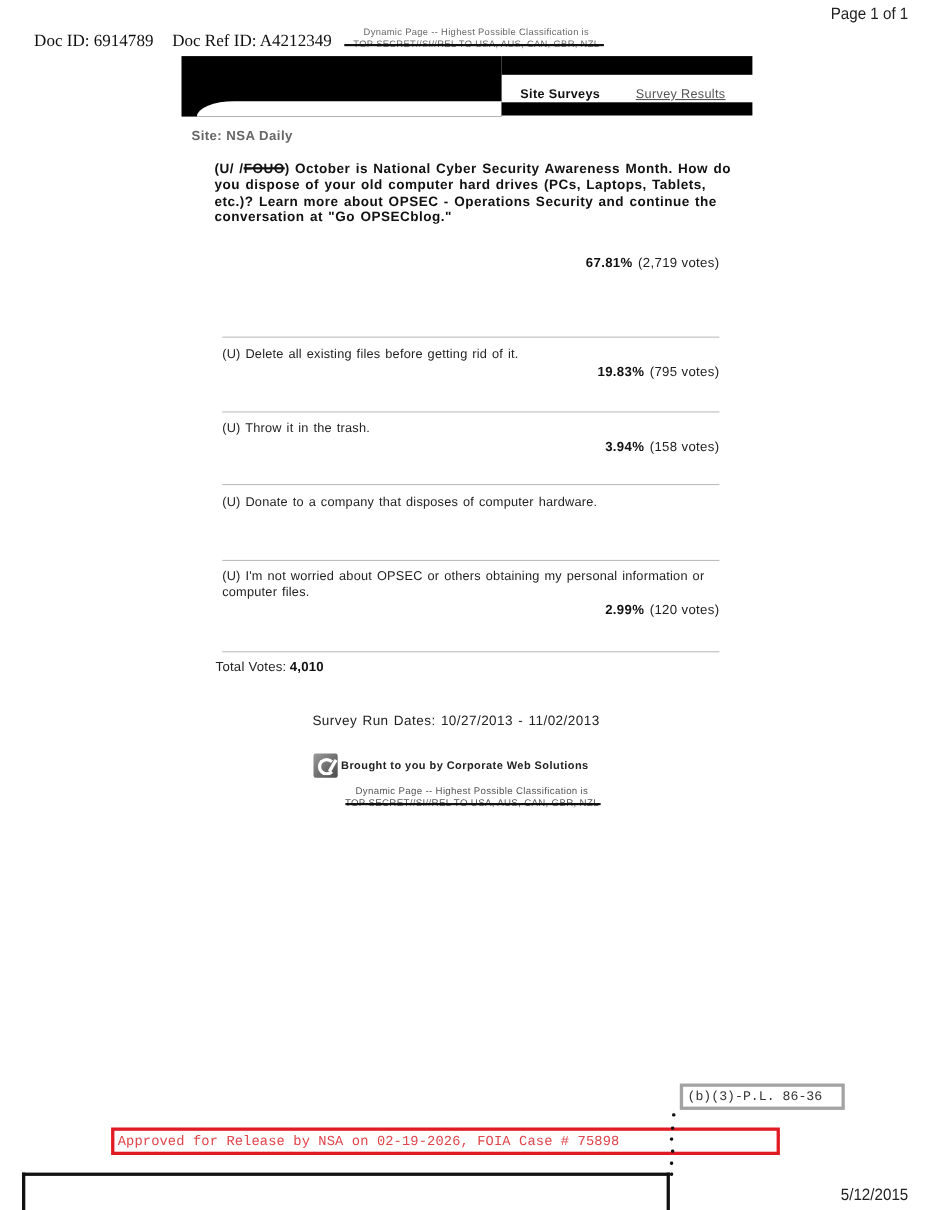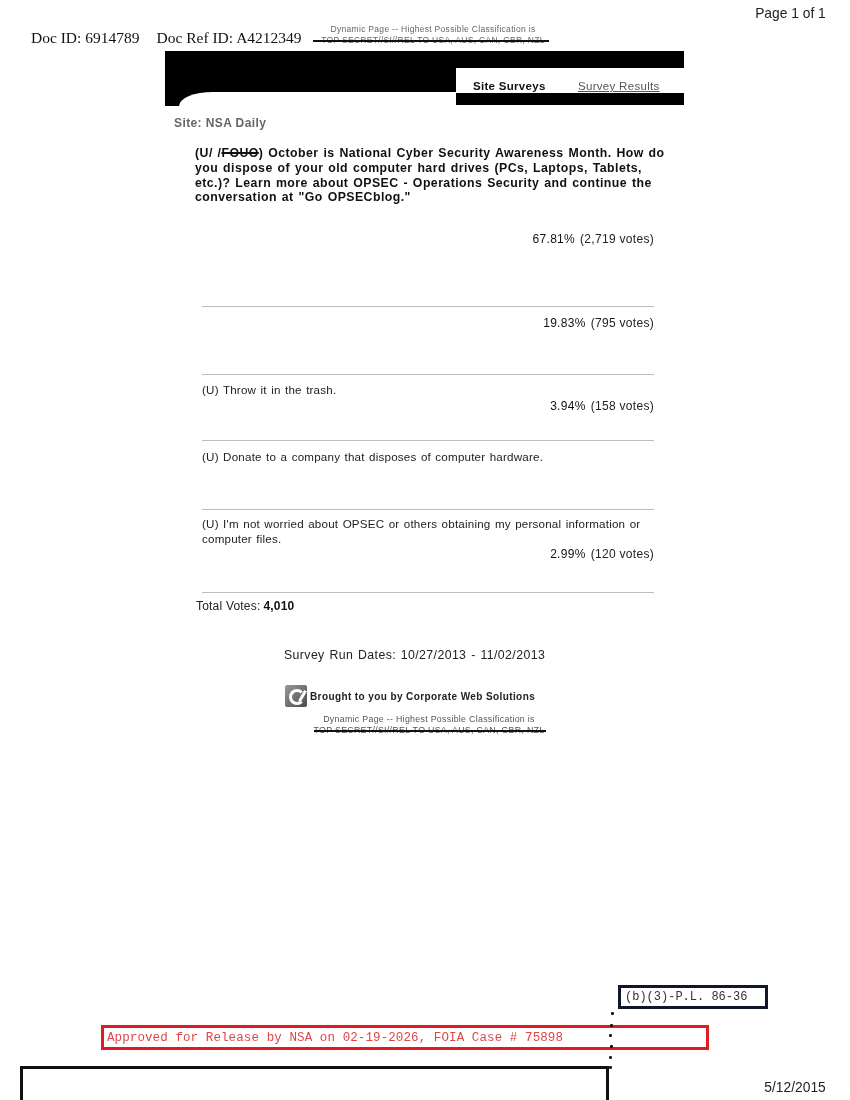--- a/index.html
+++ b/index.html
@@ -24,39 +24,39 @@
   .tab-results { position: absolute; left: 122px; top: 2px; color: #555; text-decoration: underline; }
 
   .site-label { position: absolute; left: 174px; top: 116px; font-size: 12px; font-weight: bold; color: #666; letter-spacing: 0.4px; }
 
   .question { position: absolute; left: 195px; top: 146px; width: 475px; font-size: 12.3px; font-weight: bold; line-height: 14.8px; color: #111; letter-spacing: 0.45px; word-spacing: 1px; }
   .question .fouo { text-decoration: line-through; text-decoration-thickness: 2px; }
 
   .answer { position: absolute; left: 202px; width: 452px; }
   .answer .text { font-size: 11.6px; line-height: 14.5px; color: #222; letter-spacing: 0.2px; word-spacing: 1px; }
   .answer .result { text-align: right; font-size: 12px; color: #222; margin-top: 1px; letter-spacing: 0.3px; }
-  .answer .pct { font-weight: normal; color: #111; margin-right: 5px; }
+  .answer .pct { font-weight: bold; color: #111; margin-right: 5px; }
   .answer .rule { position: absolute; left: 0; right: 0; height: 1px; background: #bdbdbd; }
 
   .total { position: absolute; left: 196px; top: 599px; font-size: 12px; color: #222; letter-spacing: 0.2px; }
   .total b { margin-left: 3px; color: #111; }
 
   .run-dates { position: absolute; left: 284px; top: 648px; font-size: 12.3px; color: #222; letter-spacing: 0.4px; word-spacing: 1px; }
 
   .credit { position: absolute; left: 285px; top: 685px; height: 22px; display: flex; align-items: center; }
   .credit .logo { width: 22px; height: 22px; background: linear-gradient(135deg, #9a9a9a, #4a4a4a); border-radius: 2px; position: relative; margin-right: 3px; }
   .credit .logo::before { content: ""; position: absolute; left: 4px; top: 4px; width: 10px; height: 10px; border: 3px solid #fff; border-right-color: transparent; border-radius: 50%; }
   .credit .logo::after { content: ""; position: absolute; right: 3px; top: 5px; width: 3px; height: 12px; background: #fff; transform: rotate(30deg); }
   .credit .txt { font-size: 10px; font-weight: bold; color: #222; letter-spacing: 0.4px; }
 
   .class-bottom { position: absolute; left: 284px; top: 714px; width: 290px; text-align: center; font-size: 8.8px; color: #555; line-height: 11px; letter-spacing: 0.3px; }
   .class-bottom .l2 { position: relative; display: inline-block; }
   .class-bottom .strike-bar { position: absolute; left: 0; right: -2px; top: 5px; height: 2px; background: #111; }
 
-  .exemption { position: absolute; left: 618px; top: 985px; width: 150px; height: 24px; border: 3px solid #0f172a; font-family: "Liberation Mono", monospace; font-size: 12px; color: #333; padding: 2px 12px 0 4px; white-space: nowrap; }
+  .exemption { position: absolute; left: 618px; top: 985px; width: 150px; height: 24px; border: 3px solid #a3a3a3; font-family: "Liberation Mono", monospace; font-size: 12px; color: #333; padding: 2px 12px 0 4px; white-space: nowrap; }
 
   .release { position: absolute; left: 101px; top: 1025px; width: 608px; height: 25px; border: 3px solid #e01b24; font-family: "Liberation Mono", monospace; font-size: 12.5px; color: #e0454a; padding: 3px 0 0 3px; white-space: nowrap; letter-spacing: 0.1px; }
 
   .dots { position: absolute; left: 609px; top: 1012px; width: 6px; height: 56px; }
   .dots span { position: absolute; width: 2.5px; height: 2.5px; background: #111; border-radius: 50%; }
 
   .bottom-box { position: absolute; left: 20px; top: 1066px; width: 589px; height: 40px; border: 3px solid #111; border-bottom: none; }
 
   .print-date { position: absolute; right: 24px; top: 1078px; font-size: 15px; color: #222; transform: scaleX(0.92); transform-origin: right top; }
 </style>
@@ -89,20 +89,21 @@
 <div class="question">
   <span>(U/ /</span><span class="fouo">FOUO</span><span>)</span><span> October is National Cyber Security Awareness Month. How do you dispose of your old computer hard drives (PCs, Laptops, Tablets, etc.)? Learn more about OPSEC - Operations Security and continue the conversation at "Go OPSECblog."</span>
 </div>
 
 <div class="answer" style="top:231px;">
   <div class="result"><span class="pct">67.81%</span><span>(2,719 votes)</span></div>
   <div class="rule" style="top:75px;"></div>
 </div>
 
 <div class="answer" style="top:315px;">
+  <div class="text">(U) Delete all existing files before getting rid of it.</div>
   <div class="result"><span class="pct">19.83%</span><span>(795 votes)</span></div>
   <div class="rule" style="top:59px;"></div>
 </div>
 
 <div class="answer" style="top:383px;">
   <div class="text">(U) Throw it in the trash.</div>
   <div class="result"><span class="pct">3.94%</span><span>(158 votes)</span></div>
   <div class="rule" style="top:57px;"></div>
 </div>
 

